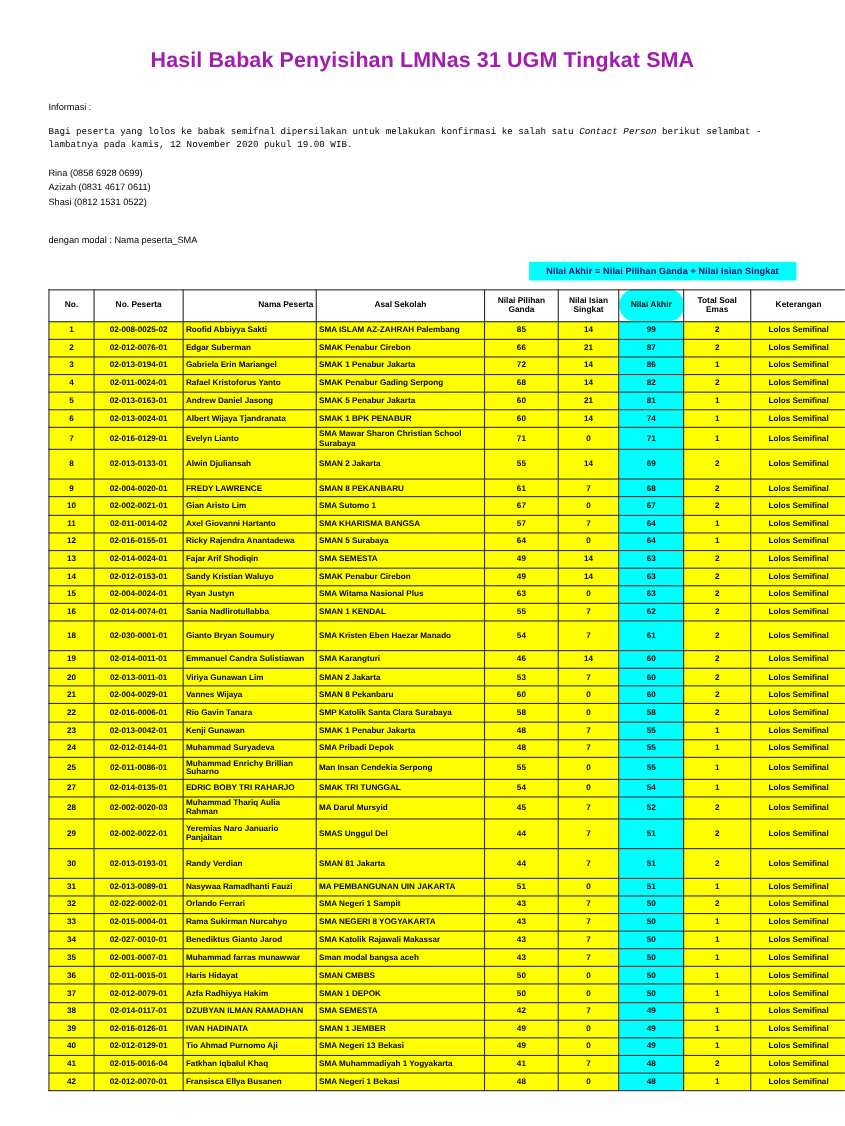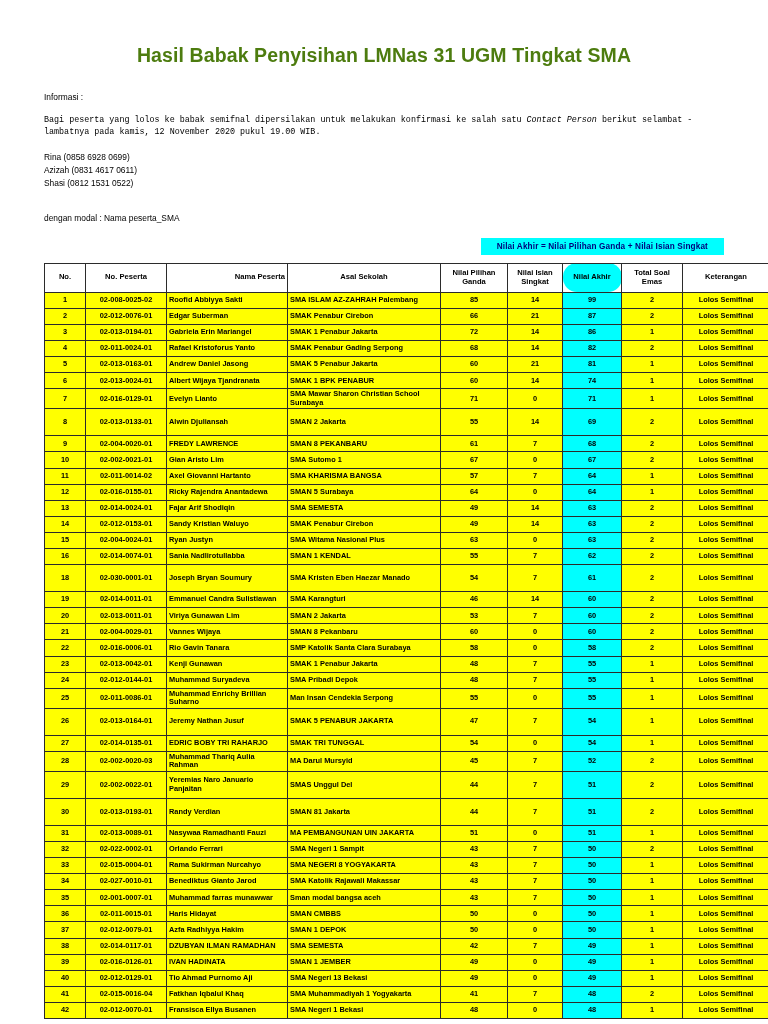--- a/index.html
+++ b/index.html
@@ -16,21 +16,21 @@
     box-sizing:border-box;
     padding:0 44px;
   }
   .title{
     text-align:center;
     font-size:19.5px;
     font-weight:bold;
     letter-spacing:0.1px;
     margin:0;
     padding-top:44px;
-    color:#4d7c0f;
+    color:#a21caf;
   }
   .info-block{
     margin-top:24px;
     font-size:8.4px;
     line-height:1.45;
     color:#000;
   }
   .info-label{ margin:0 0 11px 0; }
   .info-para{ margin:0 0 12px 0; max-width:660px;font-family:Liberation Mono, monospace; }
   .info-para .it{ font-style:italic; }
@@ -298,21 +298,21 @@
           <td class="col-sekolah">SMAN 1 KENDAL</td>
           <td class="col-pg">55</td>
           <td class="col-is">7</td>
           <td class="col-na c-akhir">62</td>
           <td class="col-ts">2</td>
           <td class="col-ket">Lolos Semifinal</td>
         </tr>
         <tr class="tall">
           <td class="col-no">18</td>
           <td class="col-peserta">02-030-0001-01</td>
-          <td class="col-nama">Joseph Bryan Soumury</td>
+          <td class="col-nama">Gianto Bryan Soumury</td>
           <td class="col-sekolah">SMA Kristen Eben Haezar Manado</td>
           <td class="col-pg">54</td>
           <td class="col-is">7</td>
           <td class="col-na c-akhir">61</td>
           <td class="col-ts">2</td>
           <td class="col-ket">Lolos Semifinal</td>
         </tr>
         <tr>
           <td class="col-no">19</td>
           <td class="col-peserta">02-014-0011-01</td>
@@ -380,31 +380,20 @@
           <td class="col-ket">Lolos Semifinal</td>
         </tr>
         <tr>
           <td class="col-no">25</td>
           <td class="col-peserta">02-011-0086-01</td>
           <td class="col-nama">Muhammad Enrichy Brillian Suharno</td>
           <td class="col-sekolah">Man Insan Cendekia Serpong</td>
           <td class="col-pg">55</td>
           <td class="col-is">0</td>
           <td class="col-na c-akhir">55</td>
-          <td class="col-ts">1</td>
-          <td class="col-ket">Lolos Semifinal</td>
-        </tr>
-        <tr class="tall">
-          <td class="col-no">26</td>
-          <td class="col-peserta">02-013-0164-01</td>
-          <td class="col-nama">Jeremy Nathan Jusuf</td>
-          <td class="col-sekolah">SMAK 5 PENABUR JAKARTA</td>
-          <td class="col-pg">47</td>
-          <td class="col-is">7</td>
-          <td class="col-na c-akhir">54</td>
           <td class="col-ts">1</td>
           <td class="col-ket">Lolos Semifinal</td>
         </tr>
         <tr>
           <td class="col-no">27</td>
           <td class="col-peserta">02-014-0135-01</td>
           <td class="col-nama">EDRIC BOBY TRI RAHARJO</td>
           <td class="col-sekolah">SMAK TRI TUNGGAL</td>
           <td class="col-pg">54</td>
           <td class="col-is">0</td>

